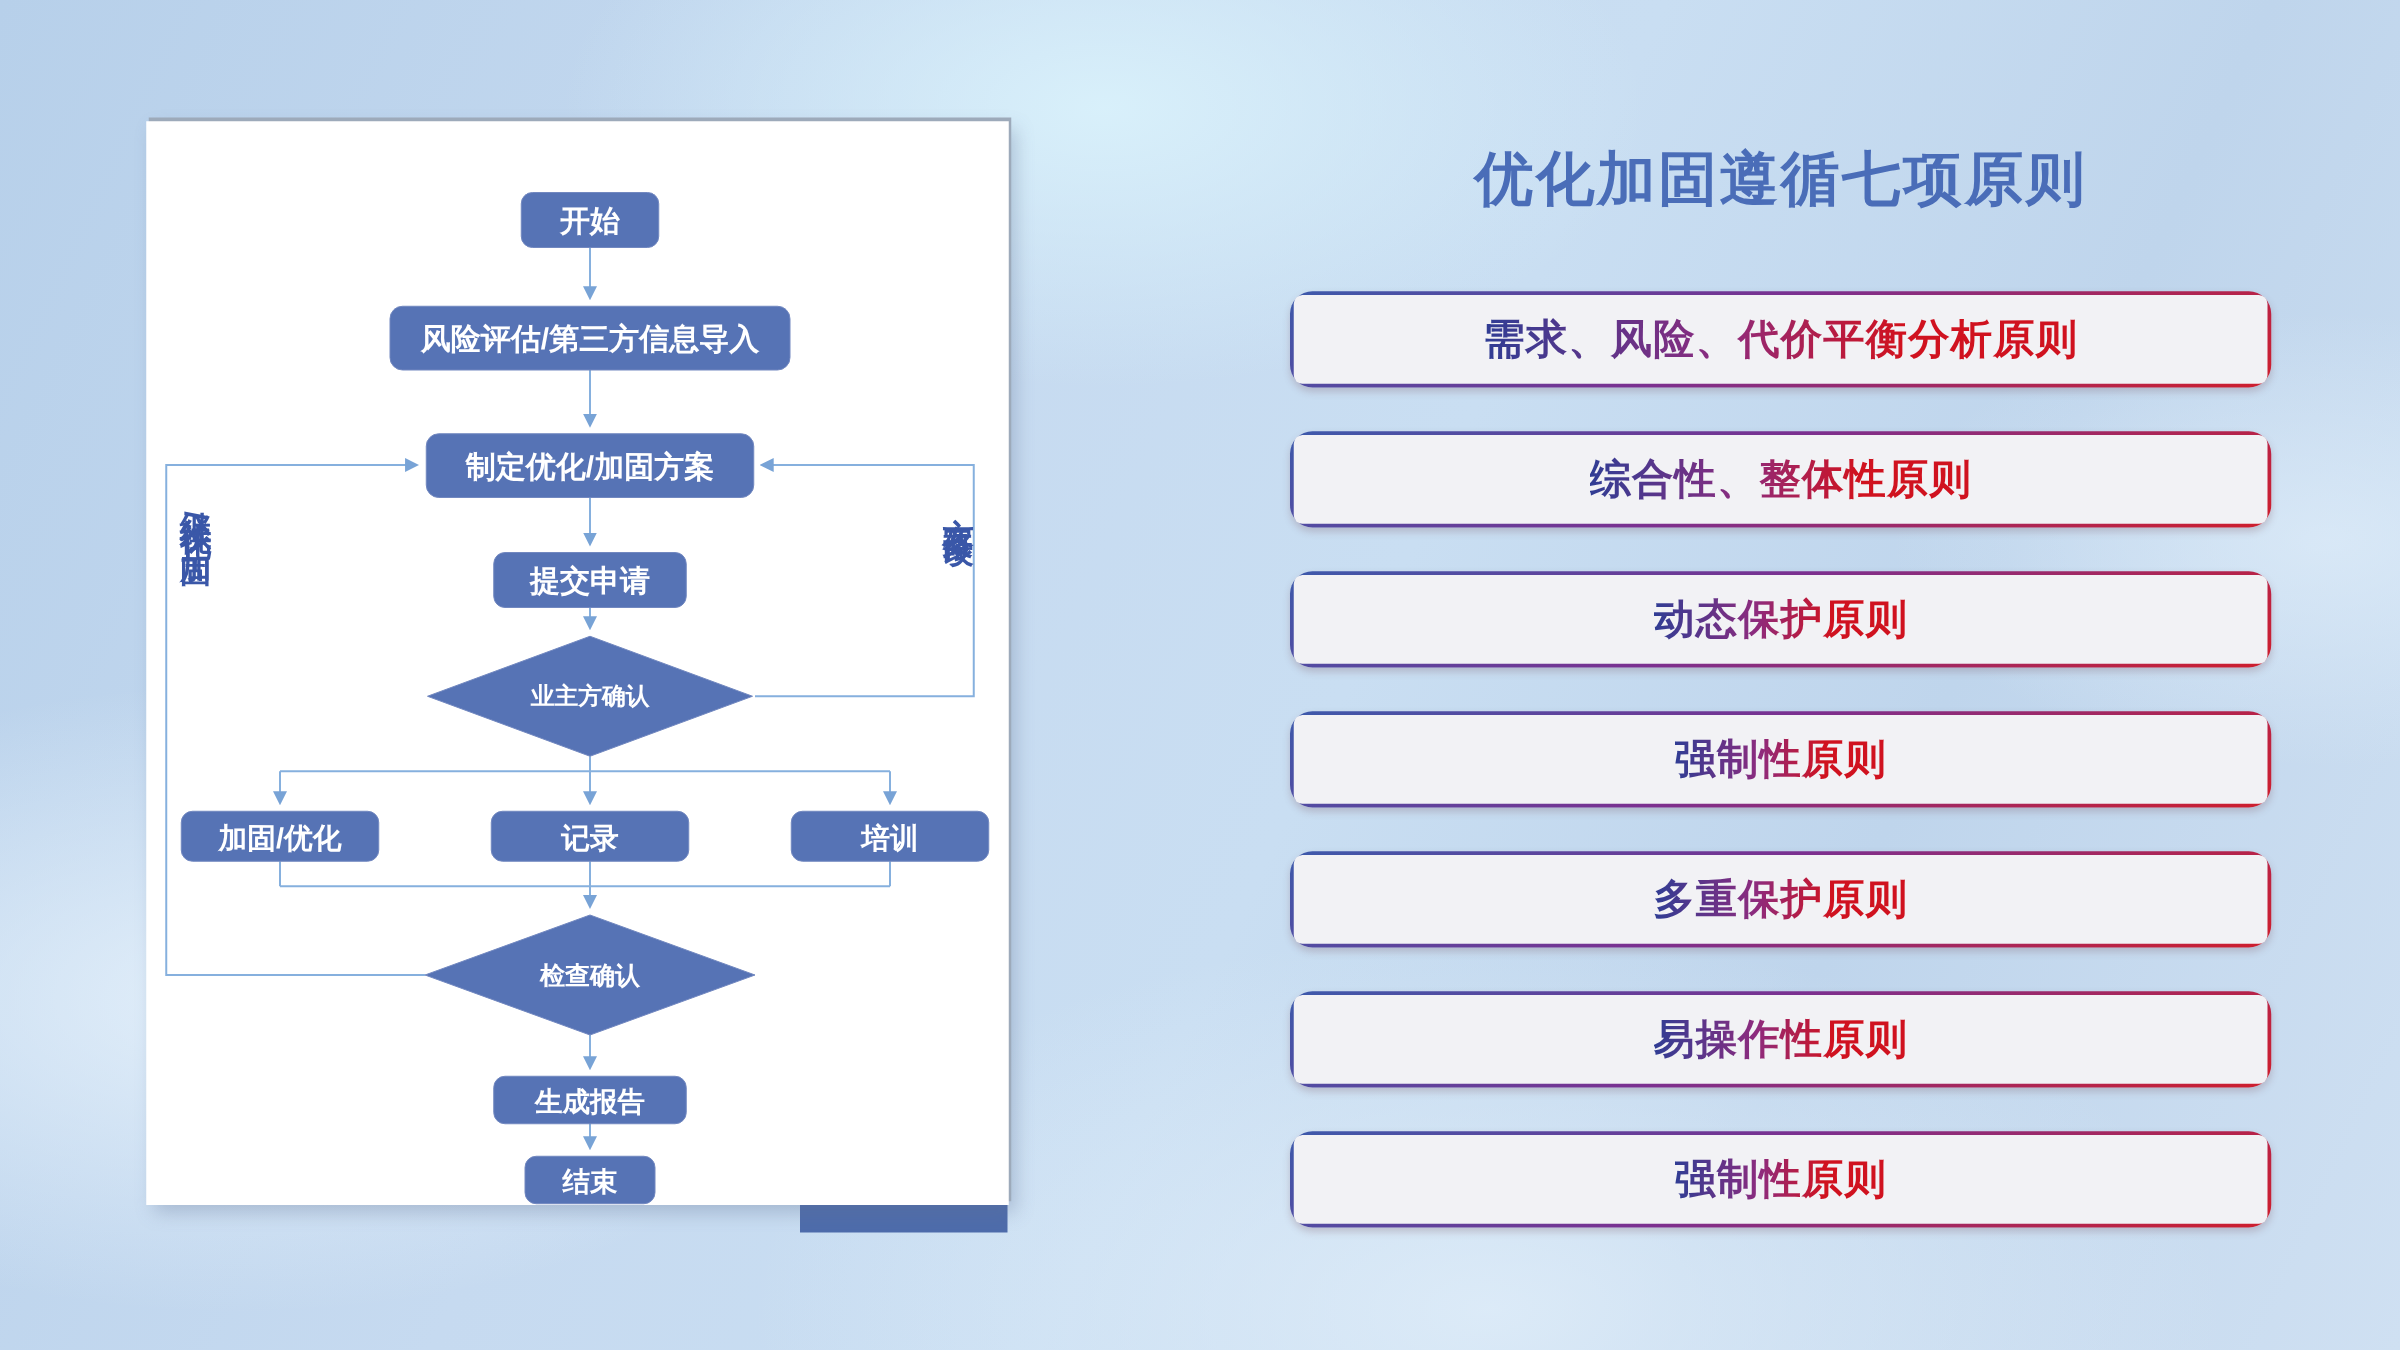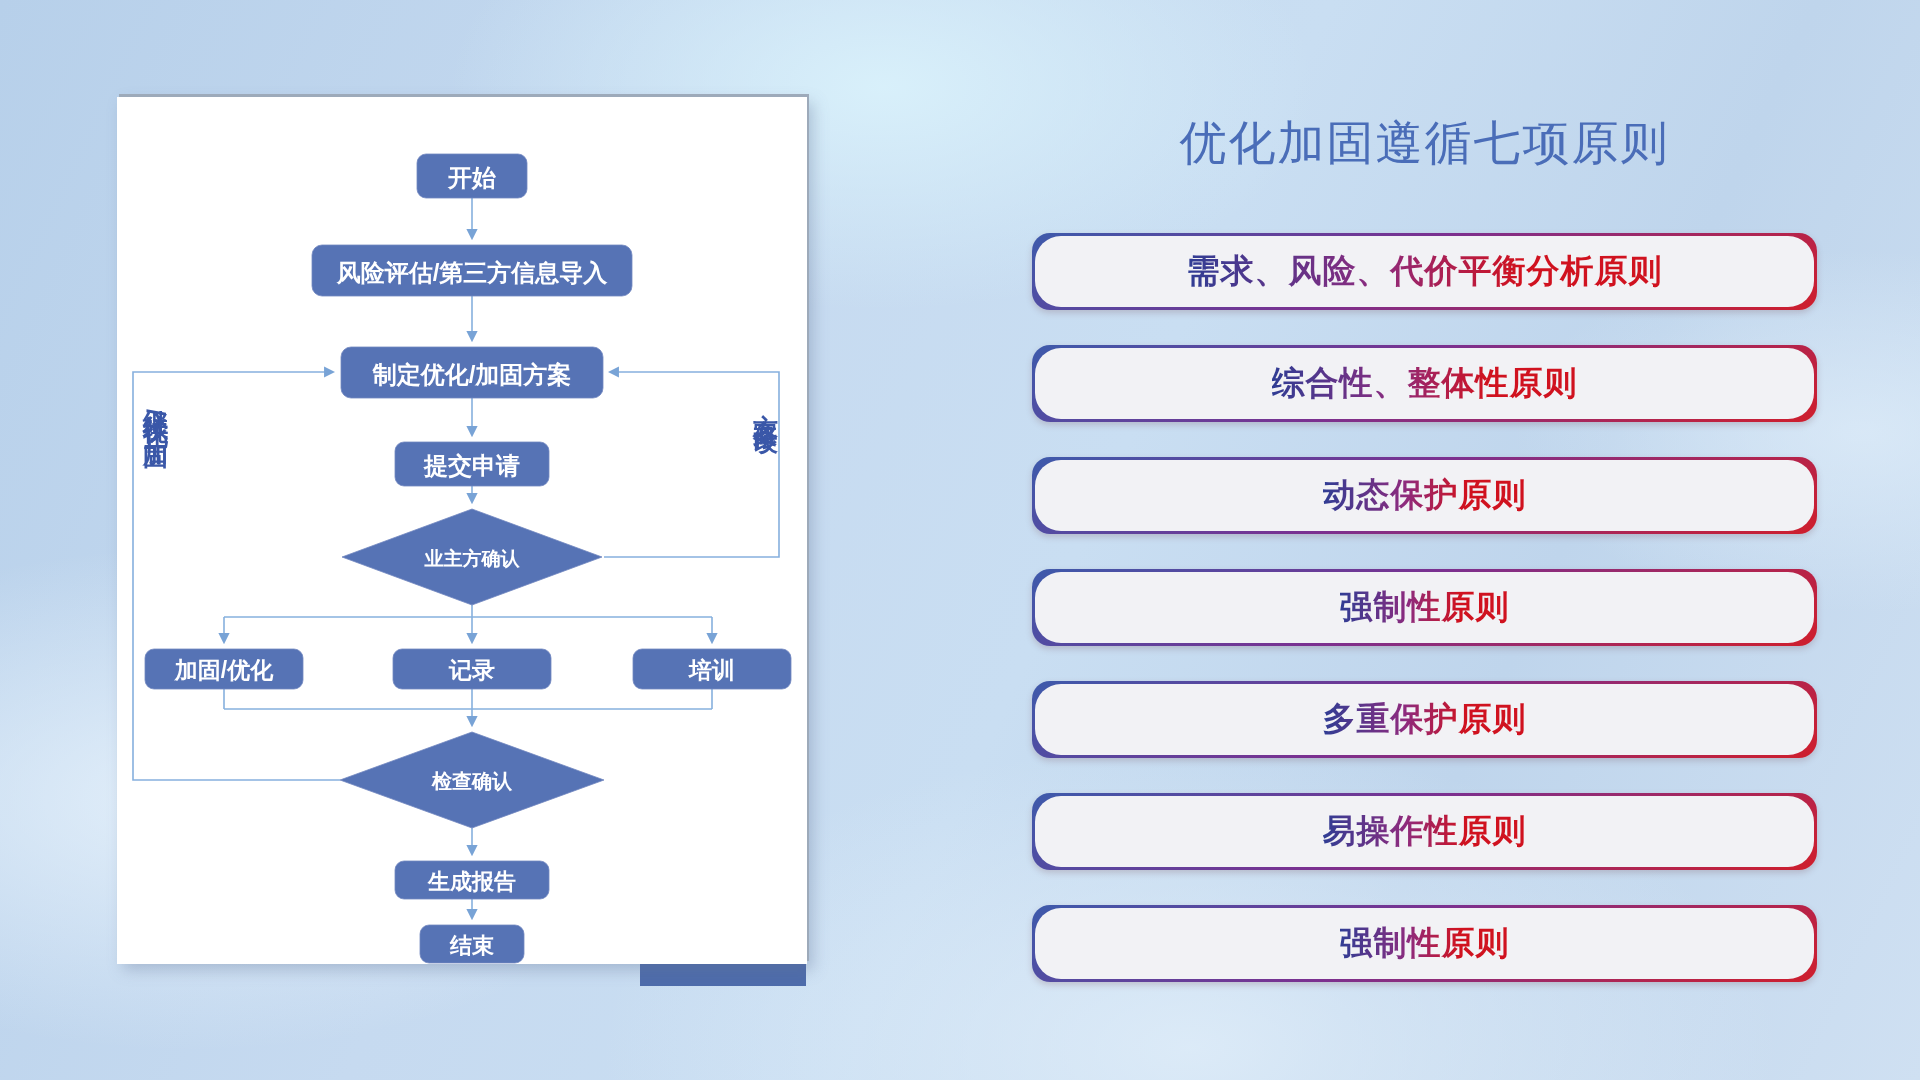--- a/index.html
+++ b/index.html
@@ -31,29 +31,29 @@
   .vlabel{
     position:absolute;writing-mode:vertical-rl;
     color:#3a57a8;font-weight:700;font-size:25px;letter-spacing:5px;line-height:1;
   }
   .vlabel.left{left:26px;top:292px;}
   .vlabel.right{left:636px;top:297px;}
   
   .right-panel{position:absolute;left:1032px;top:112px;width:785px;z-index:2;}
   .panel-title{
     margin:0 0 58px 0;text-align:center;
-    font-size:47px;font-weight:normal;letter-spacing:2px;color:#4a6db8;
+    font-size:47px;font-weight:bold;letter-spacing:2px;color:#4a6db8;
   }
   .pbox{
     height:77px;margin-bottom:35px;border-radius:18px;padding:3px;box-sizing:border-box;
     background:linear-gradient(150deg,#3d5aab 0%,#7b3090 45%,#cf1e2c 100%);
     box-shadow:0 3px 6px rgba(120,80,90,0.25);
   }
   .pbox-inner{
-    width:100%;height:100%;border-radius:26px;background:#f2f2f5;
+    width:100%;height:100%;border-radius:7px;background:#f2f2f5;
     display:flex;align-items:center;justify-content:center;
   }
   .ptext{
     display:inline-block;font-size:33px;font-weight:600;letter-spacing:1px;
     background:linear-gradient(90deg,#303d94 0%,#8d2b7e 40%,#d0121f 70%);
     -webkit-background-clip:text;background-clip:text;
     -webkit-text-fill-color:transparent;color:transparent;
   }
 </style>
 </head>

